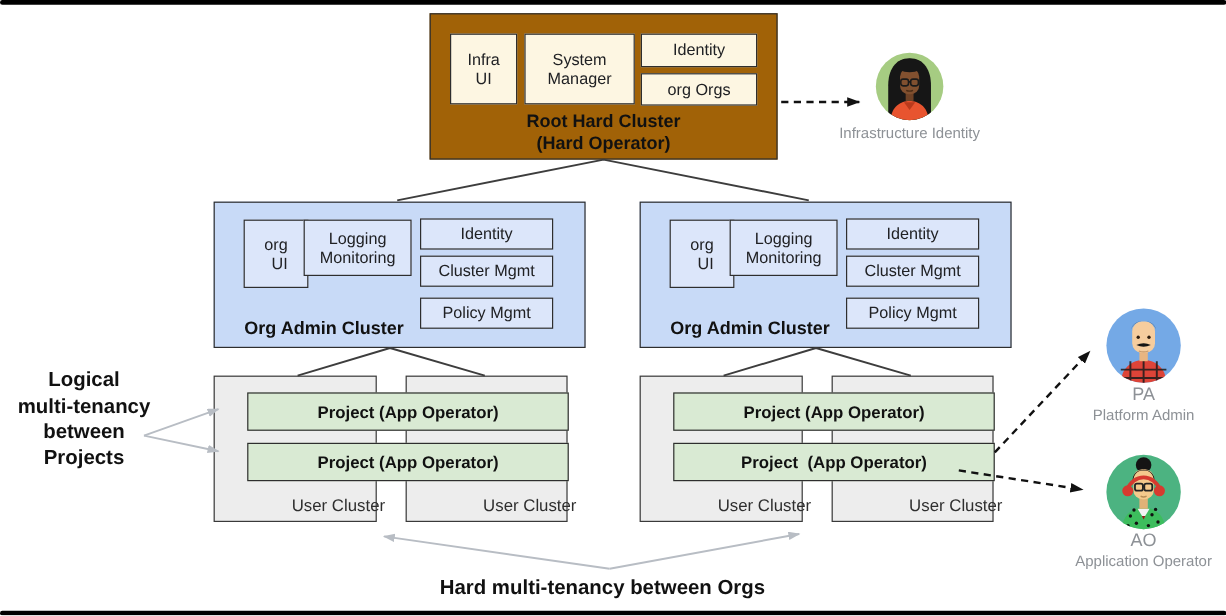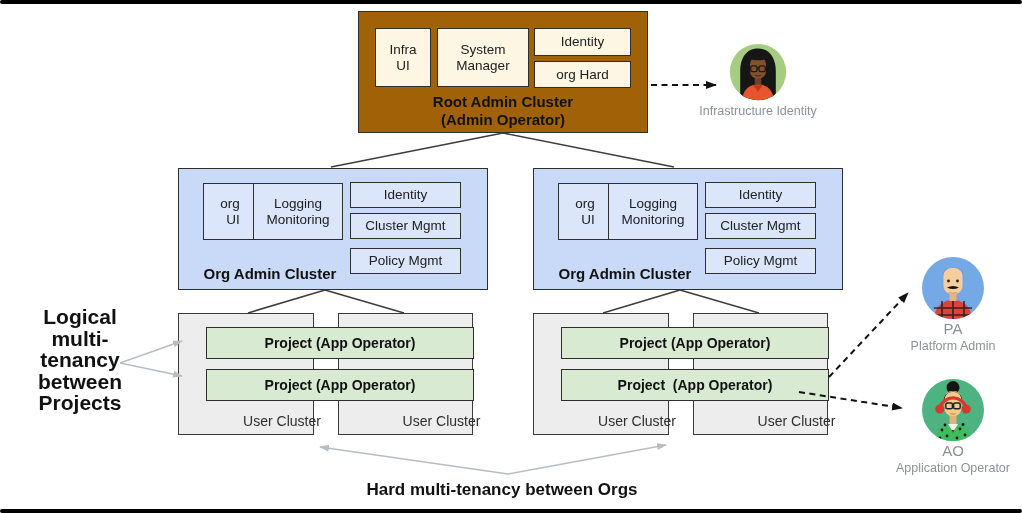--- a/index.html
+++ b/index.html
@@ -26,21 +26,21 @@
   .m-org-mgmt{left:175px;top:49px;width:97px;height:27px;}
   .cluster-title{position:absolute;left:0;right:0;text-align:center;font-weight:bold;
                  font-size:15px;line-height:18px;color:#111;}
   .root-cluster .cluster-title{top:81px;}
 
   .org-cluster{top:168px;width:310px;height:122px;background:#C8DAF7;z-index:2;}
   .org-cluster.left{left:178px;}
   .org-cluster.right{left:533px;}
   .org-cluster .module{background:#DCE6FA;}
   .m-org-ui{left:24px;top:14px;width:54px;height:57px;text-align:right;}
-  .m-logmon{left:74px;top:14px;width:90px;height:57px;}
+  .m-logmon{left:74px;top:14px;width:90px;height:47px;}
   .m-o-identity{left:171px;top:13px;width:111px;height:26px;}
   .m-cluster-mgmt{left:171px;top:44px;width:111px;height:26px;}
   .m-policy-mgmt{left:171px;top:79px;width:111px;height:26px;}
   .org-cluster .cluster-title{left:0;width:182px;top:96px;}
 
   .user-group{position:absolute;top:313px;width:295px;height:122px;z-index:2;}
   .user-group.left{left:178px;}
   .user-group.right{left:533px;}
   .gray-box{position:absolute;top:0;height:122px;background:#EDEDED;box-sizing:border-box;border:1.6px solid #3a3a3a;}
   .gray-a{left:0;width:136px;}
@@ -48,21 +48,21 @@
   .project-bar{position:absolute;left:28px;width:268px;height:32px;background:#D9EAD3;
                box-sizing:border-box;border:1.6px solid #2e2e2e;display:flex;align-items:center;
                justify-content:center;font-weight:bold;font-size:14px;color:#111;white-space:pre;z-index:3;}
   .project-1{top:14px;}
   .project-2{top:56px;}
   .uc-label{position:absolute;top:100px;text-align:center;font-size:14px;color:#2e2e2e;margin-left:36px;}
   .uc-a{left:0;width:136px;}
   .uc-b{left:160px;width:135px;}
 
   .annotation{position:absolute;font-weight:bold;color:#111;text-align:center;z-index:2;}
-  .annotation.logical{left:12px;top:306px;width:136px;font-size:21px;line-height:21.5px;white-space:pre-line;}
+  .annotation.logical{left:2px;top:306px;width:136px;font-size:17px;line-height:21.5px;white-space:pre-line;}
   .annotation.hard{left:302px;top:480px;width:400px;font-size:17px;}
 
   .persona{position:absolute;text-align:center;z-index:2;}
   .persona .initials{font-size:15px;color:#8d9196;line-height:17px;}
   .persona .role{font-size:12.5px;color:#8d9196;line-height:15px;margin-top:2px;}
   .persona svg{display:block;margin:0 auto;}
   .persona.io{left:678px;top:42px;width:160px;}
   .persona.pa{left:873px;top:256px;width:160px;}
   .persona.ao{left:873px;top:378px;width:160px;}
 </style>
@@ -98,24 +98,24 @@
     <path d="M508,474 L320,447" stroke="#b8bdc4" stroke-width="1.6" fill="none" marker-end="url(#ah-gray)"></path>
     <path d="M508,474 L666,445" stroke="#b8bdc4" stroke-width="1.6" fill="none" marker-end="url(#ah-gray)"></path>
   </svg>
 
   <div class="box root-cluster">
     <div class="box module m-infra-ui">Infra
 UI</div>
     <div class="box module m-sys-mgr">System
 Manager</div>
     <div class="box module m-r-identity">Identity</div>
-    <div class="box module m-org-mgmt">org Hard</div>
+    <div class="box module m-org-mgmt">org Orgs</div>
     <div class="cluster-title">
-      <div>Root Admin Cluster</div>
-      <div>(Admin Operator)</div>
+      <div>Root Hard Cluster</div>
+      <div>(Hard Operator)</div>
     </div>
   </div>
 
   <div class="box org-cluster left">
     <div class="box module m-org-ui">org
 UI</div>
     <div class="box module m-logmon">Logging
 Monitoring</div>
     <div class="box module m-o-identity">Identity</div>
     <div class="box module m-cluster-mgmt">Cluster Mgmt</div>

